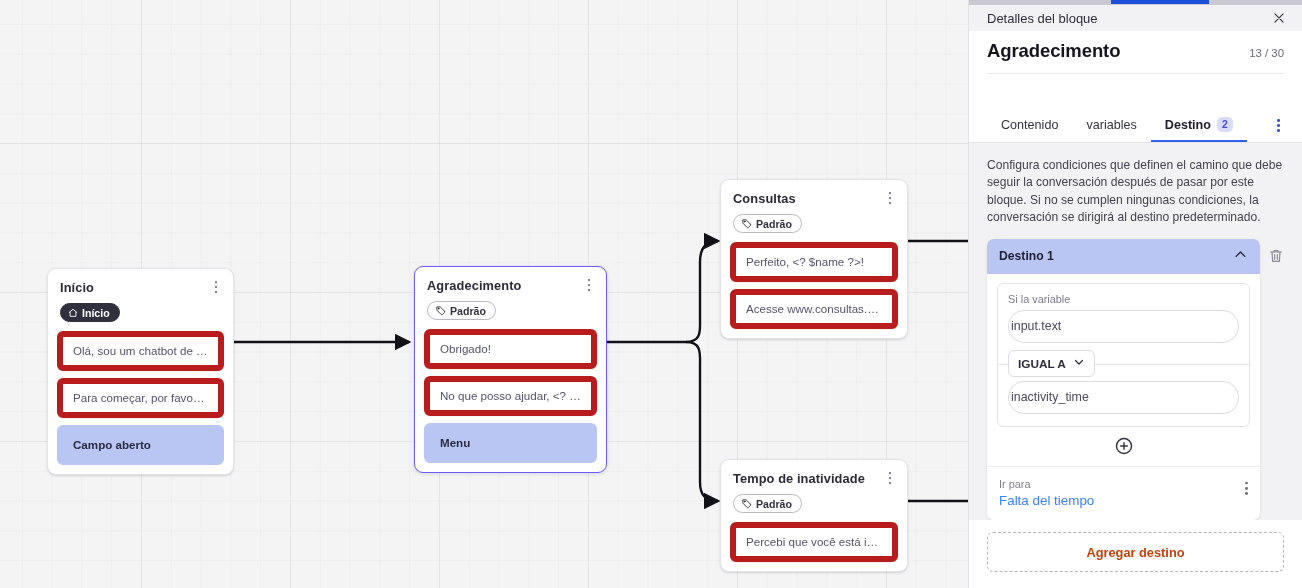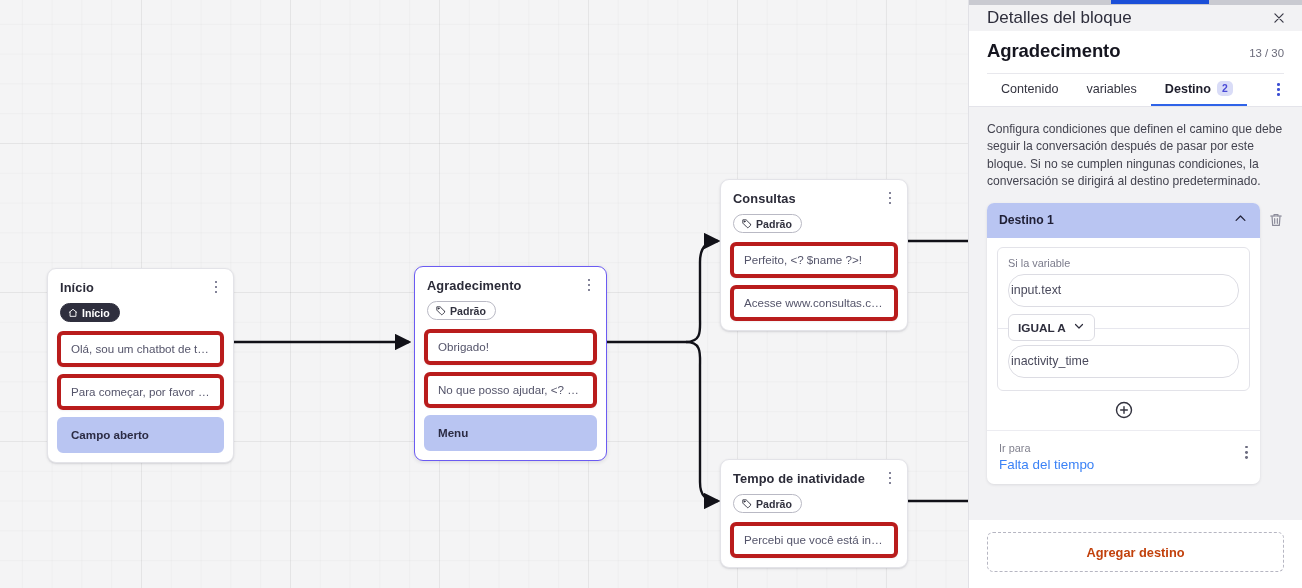--- a/index.html
+++ b/index.html
@@ -45,21 +45,21 @@
   .kebab i{width:2.6px;height:2.6px;border-radius:50%;background:#5b5b77;display:block;}
   .badge{
     display:inline-flex;align-items:center;gap:4px;margin-top:8px;
     border:1px solid #b9b9c4;border-radius:11px;padding:2.5px 9px 2.5px 7px;
     font-size:10.6px;font-weight:700;color:#32323f;background:#fff;line-height:12px;
   }
   .badge.dark{background:#2f2f3e;border-color:#2f2f3e;color:#ffffff;}
   .badge svg{display:block;}
   .node-body{padding:9px 9px 9px 9px;display:flex;flex-direction:column;gap:7px;}
   .msg{
-    background:#ffffff;border:4px solid #b91c1c;border-radius:6px;
+    background:#ffffff;border:6px solid #b91c1c;border-radius:6px;
     padding:7px 10px;font-size:11.6px;color:#54546a;line-height:14px;
     white-space:nowrap;overflow:hidden;text-overflow:ellipsis;
     box-shadow:0 1px 2px rgba(16,18,40,.055);
   }
   .msg.accent{
     background:#b9c5f2;border-color:#b9c5f2;color:#2b2b44;font-weight:600;
     box-shadow:none;
   }
 
   
@@ -67,38 +67,38 @@
     position:absolute;right:0;top:0;width:334px;height:588px;
     background:#f2f2f4;box-sizing:border-box;border-left:1px solid #e1e1e6;
     display:flex;flex-direction:column;
   }
   #topbar{height:5px;background:#c9cad1;position:relative;flex:0 0 auto;}
   #topbar .seg{position:absolute;top:0;height:4px;background:#1b4fd8;left:142px;width:98px;}
   .panel-hd{
     height:26px;display:flex;align-items:center;justify-content:space-between;
     padding:0 14px 0 18px;background:#f2f2f4;flex:0 0 auto;
   }
-  .panel-hd .t{font-size:17px;color:#2e2e3c;font-weight:400;}
+  .panel-hd .t{font-size:13px;color:#2e2e3c;font-weight:400;}
   .close-x{cursor:pointer;display:flex;align-items:center;justify-content:center;width:18px;height:18px;}
   .panel-white{background:#ffffff;padding:0 18px;flex:0 0 auto;}
   .title-row{display:flex;align-items:baseline;justify-content:space-between;padding:9px 0 11px;}
   .big-title{font-size:18.5px;color:#15151f;font-weight:600;letter-spacing:-.1px;}
   .counter{font-size:11.4px;color:#6b6b7a;}
   .hr{height:1px;background:#e8e8ed;}
   .marker-row{display:flex;align-items:center;justify-content:space-between;padding:10px 0 11px;}
   .marker-lbl{font-size:12.8px;color:#8a8a99;}
   .marker-right{display:flex;align-items:center;gap:7px;}
   .pill{
     display:inline-flex;align-items:center;gap:5px;border:1px solid #a8a8b6;
     border-radius:13px;padding:3px 11px 3px 9px;font-size:11.6px;font-weight:700;color:#2c2c39;
   }
   .tabs{display:flex;align-items:flex-end;gap:0;position:relative;padding-bottom:0;}
   .tab{
     font-size:12.6px;color:#33333f;padding:7px 14px 8px;cursor:pointer;
-    display:flex;align-items:center;gap:6px;border-bottom:2.4px solid transparent;
+    display:flex;align-items:center;gap:6px;border-bottom:2.4px solid transparent;margin-top:36px;
   }
   .tab.active{color:#1e1e2c;font-weight:600;border-bottom-color:#2f63e8;}
   .tab .cnt{
     background:#d9dcf7;color:#4a4ad6;font-size:10.4px;font-weight:700;
     border-radius:5px;padding:1px 5px;line-height:13px;
   }
   .tabs-kebab{margin-left:auto;display:flex;flex-direction:column;gap:2.4px;align-items:center;
     padding:7px 4px 10px;cursor:pointer;}
   .tabs-kebab i{width:2.7px;height:2.7px;border-radius:50%;background:#3d4fd4;display:block;}
   .tabs-underline{height:1px;background:#e4e4ea;margin:0 -18px;}

